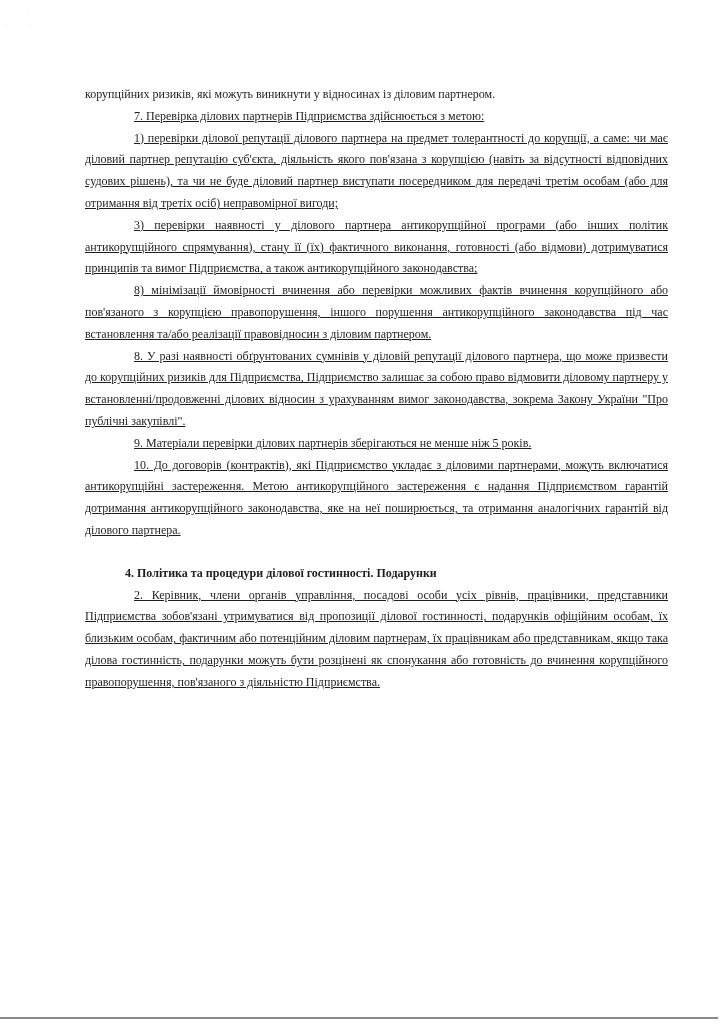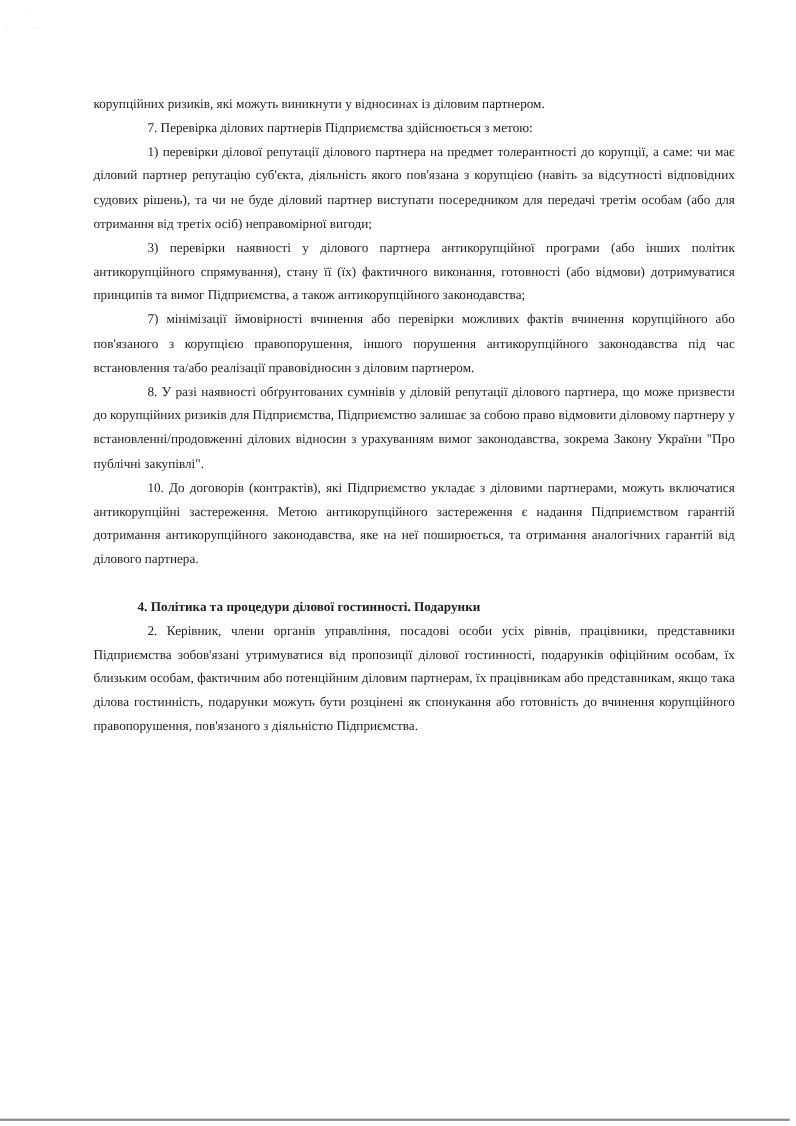--- a/index.html
+++ b/index.html
@@ -4,21 +4,21 @@
 <style>
   html, body { margin:0; padding:0; background:#ffffff; }
   body { width:724px; height:1024px; position:relative; overflow:hidden; }
   .page { position:absolute; left:0; top:0; width:724px; height:1024px; background:#fff; }
   .scanmark { position:absolute; font-family:"Liberation Serif", serif; font-size:7px; color:#cfcfcf; }
   .content {
     position:absolute; left:85px; top:68px; width:583px;
     font-family:"Liberation Serif", serif; font-size:12px; line-height:21.8px; color:#1e1e1e;margin-top:16px;
   }
   .content p { margin:0; text-align:justify; text-align-last:auto; }
-  .content p.ind { text-indent:49px; }
+  .content p.ind { text-indent:49px;text-decoration:underline; }
   .heading {
     font-weight:bold; text-align:center; margin-top:21px !important; text-indent:0;
     padding-left:40px;
   }
   .bottom-line {
     position:absolute; left:0; bottom:5px; width:718px; height:2px; background:#8a8a8a;
   }
 </style>
 </head>
 <body>
@@ -26,22 +26,23 @@
 <div class="page">
   <span class="scanmark" style="left:28px;top:6px;">.</span>
   <span class="scanmark" style="left:6px;top:20px;">.</span>
   <span class="scanmark" style="left:30px;top:20px;">. .</span>
 
   <div class="content">
     <p>корупційних ризиків, які можуть виникнути у відносинах із діловим партнером.</p>
     <p class="ind">7. Перевірка ділових партнерів Підприємства здійснюється з метою:</p>
     <p class="ind">1) перевірки ділової репутації ділового партнера на предмет толерантності до корупції, а саме: чи має діловий партнер репутацію суб'єкта, діяльність якого пов'язана з корупцією (навіть за відсутності відповідних судових рішень), та чи не буде діловий партнер виступати посередником для передачі третім особам (або для отримання від третіх осіб) неправомірної вигоди;</p>
     <p class="ind">3) перевірки наявності у ділового партнера антикорупційної програми (або інших політик антикорупційного спрямування), стану її (їх) фактичного виконання, готовності (або відмови) дотримуватися принципів та вимог Підприємства, а також антикорупційного законодавства;</p>
-    <p class="ind">7) мінімізації ймовірності вчинення або перевірки можливих фактів вчинення корупційного або пов'язаного з корупцією правопорушення, іншого порушення антикорупційного законодавства під час встановлення та/або реалізації правовідносин з діловим партнером.</p>
+    <p class="ind">8) мінімізації ймовірності вчинення або перевірки можливих фактів вчинення корупційного або пов'язаного з корупцією правопорушення, іншого порушення антикорупційного законодавства під час встановлення та/або реалізації правовідносин з діловим партнером.</p>
     <p class="ind">8. У разі наявності обґрунтованих сумнівів у діловій репутації ділового партнера, що може призвести до корупційних ризиків для Підприємства, Підприємство залишає за собою право відмовити діловому партнеру у встановленні/продовженні ділових відносин з урахуванням вимог законодавства, зокрема Закону України "Про публічні закупівлі".</p>
+    <p class="ind">9. Матеріали перевірки ділових партнерів зберігаються не менше ніж 5 років.</p>
     <p class="ind">10. До договорів (контрактів), які Підприємство укладає з діловими партнерами, можуть включатися антикорупційні застереження. Метою антикорупційного застереження є надання Підприємством гарантій дотримання антикорупційного законодавства, яке на неї поширюється, та отримання аналогічних гарантій від ділового партнера.</p>
 
     <p class="heading">4. Політика та процедури ділової гостинності. Подарунки</p>
     <p class="ind">2. Керівник, члени органів управління, посадові особи усіх рівнів, працівники, представники Підприємства зобов'язані утримуватися від пропозиції ділової гостинності, подарунків офіційним особам, їх близьким особам, фактичним або потенційним діловим партнерам, їх працівникам або представникам, якщо така ділова гостинність, подарунки можуть бути розцінені як спонукання або готовність до вчинення корупційного правопорушення, пов'язаного з діяльністю Підприємства.</p>
   </div>
 
   <div class="bottom-line"></div>
 </div>
 
 </body></html>

